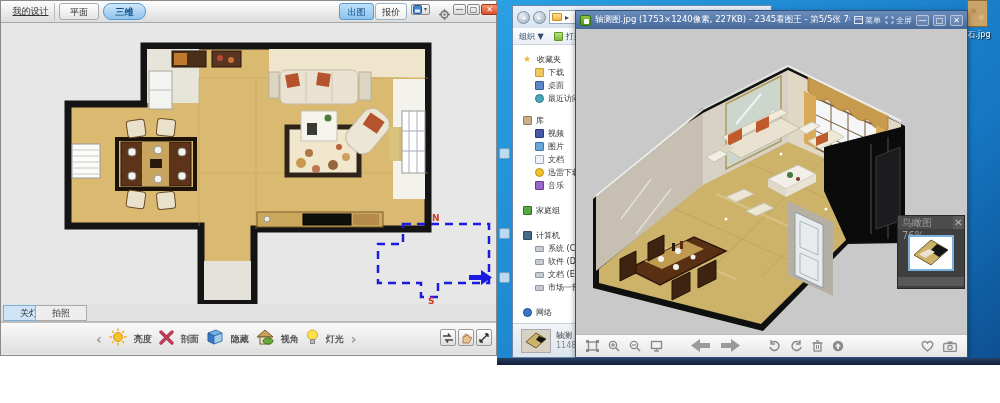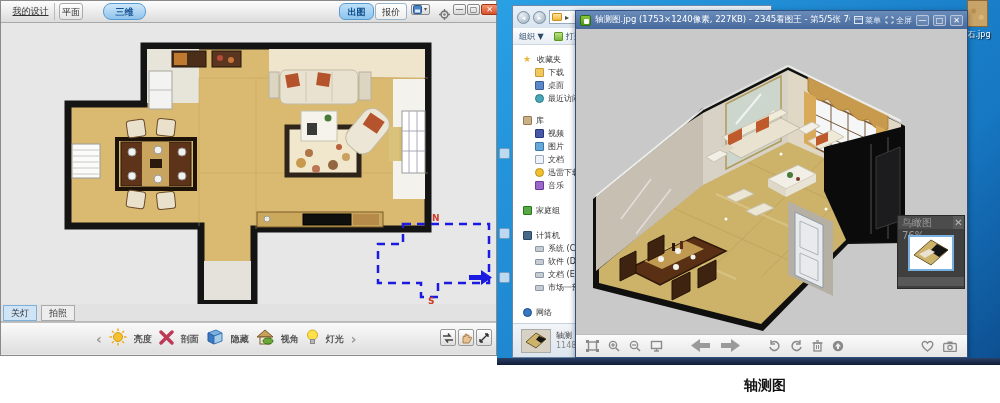--- a/index.html
+++ b/index.html
@@ -8,27 +8,27 @@
   #stage { position:relative; width:1000px; height:403px; background:#fff; }
 
   
   #design-app { left:0; top:0; width:497px; height:356px; background:#e9e9e9; border:1px solid #8a8a8a; }
   .da-toolbar { left:0; top:0; width:100%; height:22px; background:linear-gradient(#fdfdfd,#dcdcdc); border-bottom:1px solid #a8a8a8; }
   .da-tab { position:absolute; top:2px; height:17px; line-height:16px; font-size:9px; color:#333; text-align:center; }
   .da-tab.plain { border-right:1px solid #bbb; }
   .da-tab.raised { background:linear-gradient(#fff,#e4e4e4); border:1px solid #aaa; border-radius:3px; }
   .da-tab.active-blue { background:linear-gradient(#cfe7fa,#8fc3ec); border:1px solid #5a9bd0; border-radius:8px; color:#12518f; font-weight:bold; }
   .da-actbtn { position:absolute; top:2px; height:17px; line-height:16px; font-size:9px; text-align:center; border:1px solid #9ab4c8; border-radius:3px; background:linear-gradient(#fff,#eee); color:#333; }
-  .da-actbtn.blue { background:linear-gradient(#bfe0f8,#8cc4ee); border-color:#5a9bd0; color:#0d4d8c; font-weight:bold;border-radius:6px; }
+  .da-actbtn.blue { background:linear-gradient(#bfe0f8,#8cc4ee); border-color:#5a9bd0; color:#0d4d8c; font-weight:normal; }
   .winbtn { position:absolute; top:3px; width:13px; height:11px; border:1px solid #888; border-radius:2px; background:linear-gradient(#fbfbfb,#d8d8d8); font-size:8px; line-height:9px; text-align:center; color:#444; }
   .winbtn.close { background:linear-gradient(#f5926a,#d8512e); border-color:#a03818; color:#fff; width:17px; }
   .da-input { left:8px; top:25px; width:142px; height:9px; background:#fff; border:1px solid #9a9a9a; }
   .da-canvas { left:0; top:22px; width:495px; height:281px; background:#e7e7e7; }
   .da-viewtabs { left:0; top:303px; width:100%; height:18px; background:#e2e2e2; border-bottom:1px solid #b8b8b8; }
-  .vtab { position:absolute; top:1px; height:16px; line-height:15px; font-size:9px; padding:0 7px; border:1px solid #aaa; background:#ededed; color:#333; }
+  .vtab { position:absolute; top:1px; height:16px; line-height:15px; font-size:9px; padding:0 16px; border:1px solid #aaa; background:#ededed; color:#333; }
   .vtab.on { background:#cfe5f7; border-color:#7fb0d8; }
   .da-tray { left:0; top:321px; width:100%; height:32px; background:linear-gradient(#fafafa,#dedede); border-top:1px solid #c0c0c0; }
   .tray-center { position:absolute; left:95px; top:0; height:32px; display:flex; align-items:center; gap:7px; }
   .tool-lbl { font-size:9px; color:#555; font-weight:bold; }
   .chev { font-size:14px; color:#999; font-weight:bold; }
   .tray-right { position:absolute; right:4px; top:6px; display:flex; gap:2px; }
   .sqbtn { width:16px; height:17px; border:1px solid #999; border-radius:2px; background:linear-gradient(#fff,#ddd); display:flex; align-items:center; justify-content:center; }
 
   
   #right-shot { left:497px; top:0; width:503px; height:365px; background:linear-gradient(135deg,#2aa0e4 0%,#1677c2 70%,#0d4f90 100%); overflow:hidden; }
@@ -78,21 +78,21 @@
 </style>
 </head>
 <body>
 
 <div id="stage">
 
   <div id="design-app" class="abs">
 
     <div class="da-toolbar abs">
       <div class="da-tab plain" style="left:6px;width:48px;text-decoration:underline;">我的设计</div>
-      <div class="da-tab raised" style="left:58px;width:24px;">平面</div>
+      <div class="da-tab raised" style="left:58px;width:40px;">平面</div>
       <div class="da-tab active-blue" style="left:102px;width:43px;">三维</div>
 
       <div class="da-actbtn blue" style="left:338px;width:35px;">出图</div>
       <div class="da-actbtn" style="left:374px;width:32px;">报价</div>
 
       <div class="winbtn" style="left:410px;width:19px;">
         <svg width="15" height="9" viewBox="0 0 15 9">
             <rect x="0.5" y="0.5" width="8" height="8" rx="1" fill="#4a84c8" stroke="#2a5a98"></rect>
             <rect x="2" y="4.5" width="5" height="3" fill="#dfe9f5"></rect>
             <path d="M11 3 l3 0 l-1.5 3 z" fill="#555"></path>
@@ -228,21 +228,21 @@
           <polygon points="402,201 488,201 488,260 437,260 437,274 420,274 420,260 377,260 377,221 402,221" fill="none" stroke="#1a1ae0" stroke-width="2.5" stroke-dasharray="8,6"></polygon>
           <polygon points="468,252 480,252 480,247 491,254.5 480,262 480,257 468,257" fill="#1a1ae0"></polygon>
           <text x="431" y="198" font-size="9" fill="#d03a2a" font-weight="bold">N</text>
           <text x="427" y="281" font-size="9" fill="#d03a2a" font-weight="bold">S</text>
         </g>
       </svg>
     </div>
 
     <div class="da-viewtabs abs">
       <div class="vtab on" style="left:2px;">关灯</div>
-      <div class="vtab" style="left:40px;">拍照</div>
+      <div class="vtab" style="left:34px;">拍照</div>
     </div>
 
     <div class="da-tray abs">
       <div class="tray-center">
         <span class="chev">‹</span>
         <span><svg width="18" height="18" viewBox="0 0 18 18">
               <circle cx="9" cy="9" r="4.5" fill="#f5c12e" stroke="#d89a10"></circle>
               <g stroke="#f0b020" stroke-width="1.6">
                 <line x1="9" y1="0.5" x2="9" y2="3"></line>
                 <line x1="9" y1="15" x2="9" y2="17.5"></line>
@@ -618,14 +618,13 @@
               <rect x="0.7" y="2.5" width="12.6" height="8" rx="1" fill="none" stroke="#8a8a8a" stroke-width="1.3"></rect>
               <rect x="4.5" y="0.5" width="5" height="2.5" fill="#8a8a8a"></rect>
               <circle cx="7" cy="6.5" r="2.2" fill="none" stroke="#8a8a8a" stroke-width="1.2"></circle>
             </svg></span>
       </div>
     </div>
 
     <div id="taskbar" class="abs"></div>
   </div>
 
-  <div class="caption abs" style="left:700px;width:130px;">轴测图</div>
 </div>
 
 </body></html>

